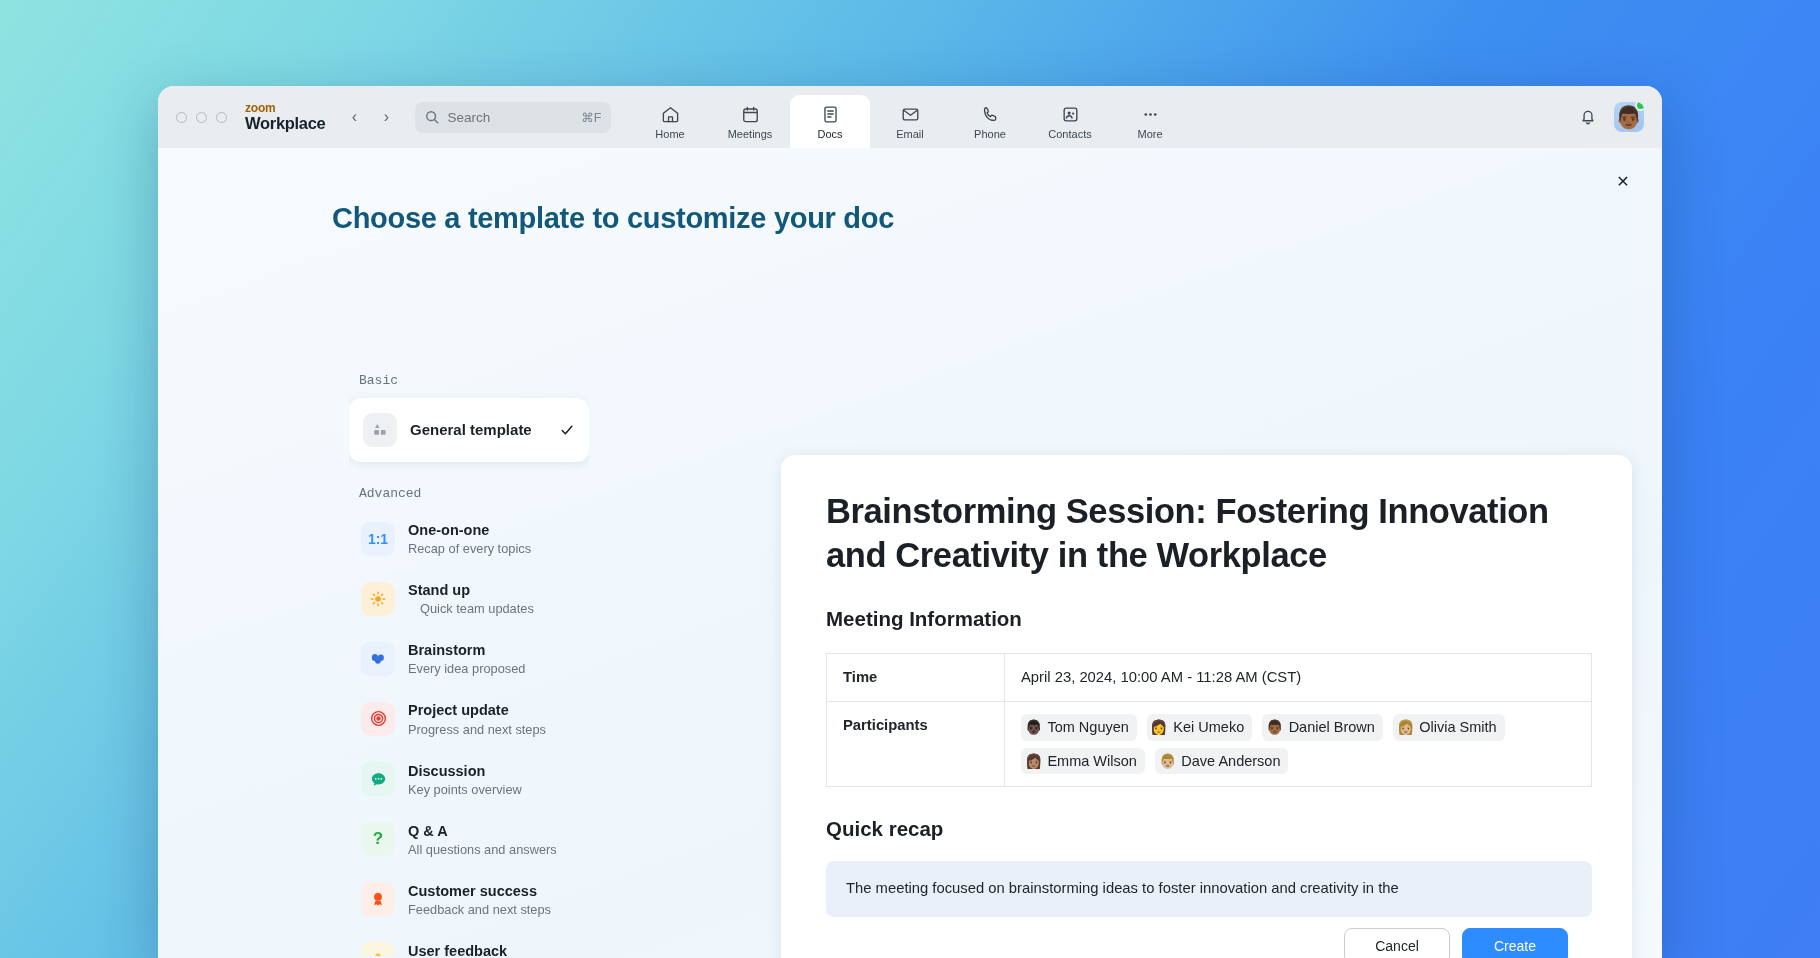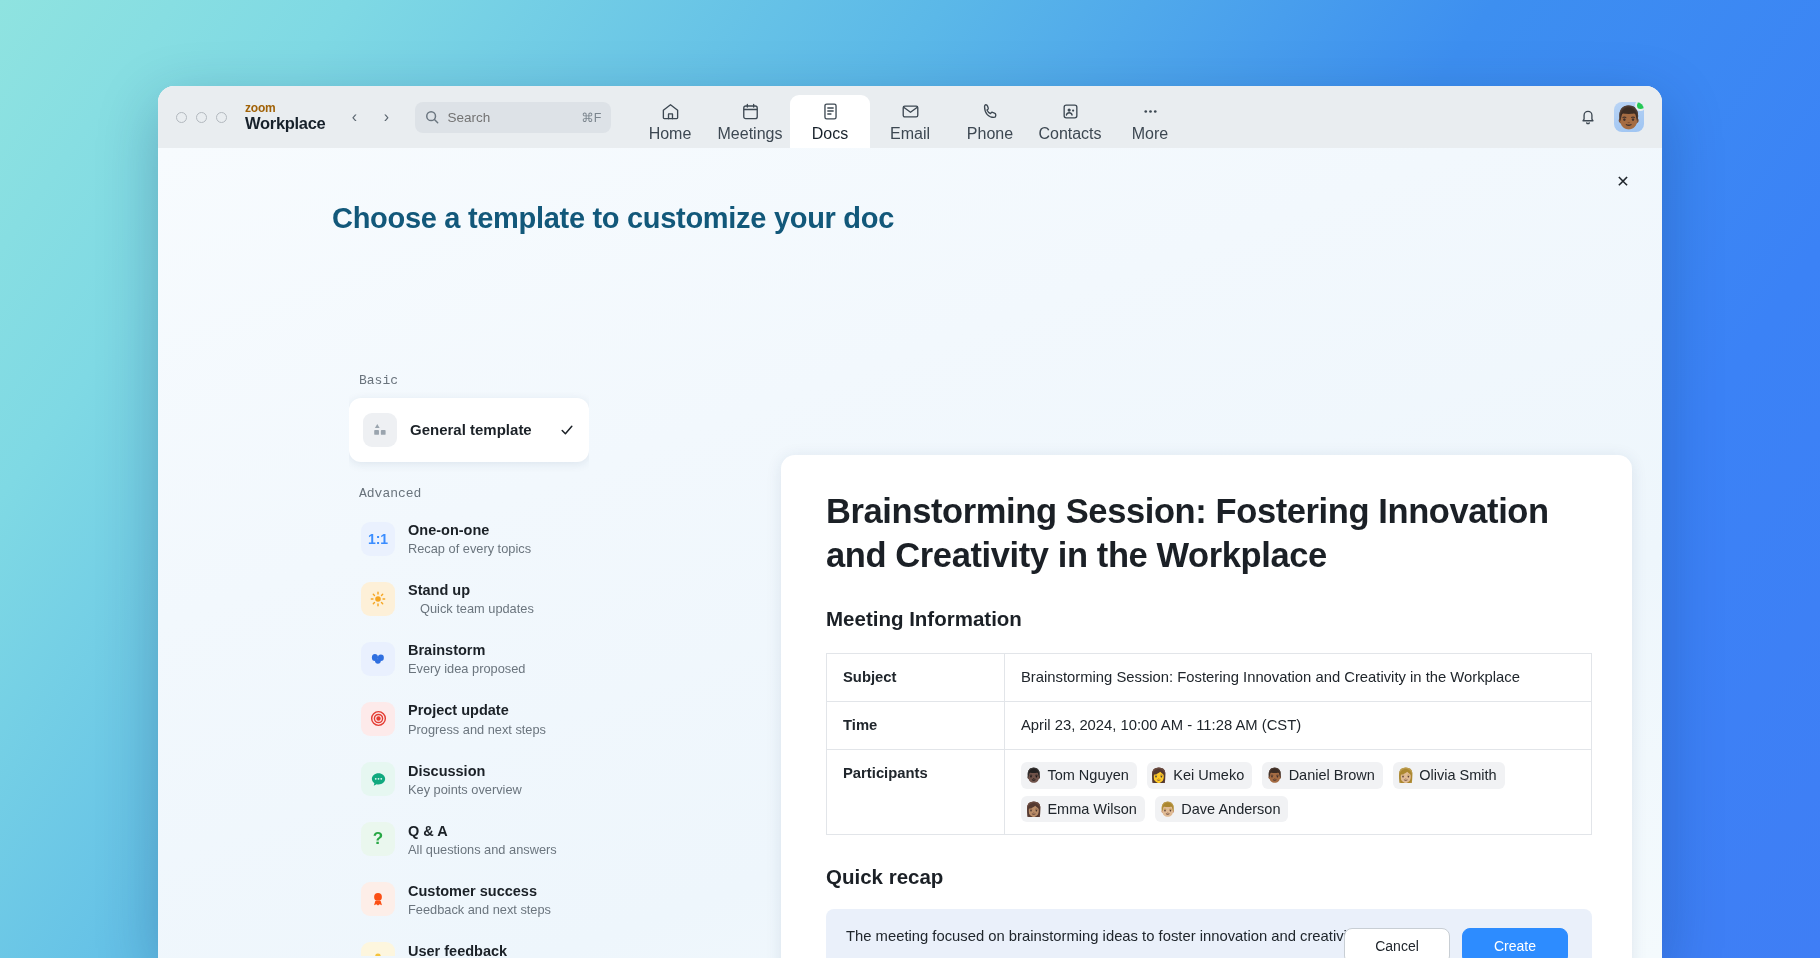--- a/index.html
+++ b/index.html
@@ -60,21 +60,21 @@
     bottom: 0; display: flex; align-items: flex-end; height: 62px;
   }
   .tab {
     width: 80px; height: 53px;
     display: flex; flex-direction: column; align-items: center; justify-content: center;
     gap: 3px; cursor: pointer; border-radius: 9px 9px 0 0;
     color: #3d4852;
   }
   .tab.active { background: #ffffff; height: 53px; }
   .tab .t-icon { height: 22px; display: flex; align-items: center; justify-content: center; }
-  .tab .t-label { font-size: 16px; color: #3d4852; }
+  .tab .t-label { font-size: 11px; color: #3d4852; }
   .tab.active .t-label { color: #17212b; }
 
   .titlebar-right {
     position: absolute; right: 18px; top: 0; height: 62px;
     display: flex; align-items: center; gap: 16px;
   }
   .bell { cursor: pointer; color: #3d4852; display: flex; }
   .avatar {
     position: relative; width: 30px; height: 30px; border-radius: 8px;
     background: linear-gradient(160deg,#b9d4f5,#9ec4f2); cursor: pointer; overflow: hidden;
@@ -442,24 +442,20 @@
       </div>
     </div>
 
     <div class="doc-card">
       <div class="doc-title">Brainstorming Session: Fostering Innovation and Creativity in the Workplace</div>
 
       <div class="doc-h2">Meeting Information</div>
 
       <table class="info-table">
         <tbody>
-            <tr>
-          <td class="k">Subject</td>
-          <td>Brainstorming Session: Fostering Innovation and Creativity in the Workplace</td>
-        </tr>
         <tr>
           <td class="k">Time</td>
           <td>April 23, 2024, 10:00 AM - 11:28 AM (CST)</td>
         </tr>
         <tr>
           <td class="k">Participants</td>
           <td>
             <div class="chips">
               <span class="chip">
                 <span class="cav">👨🏿</span>

